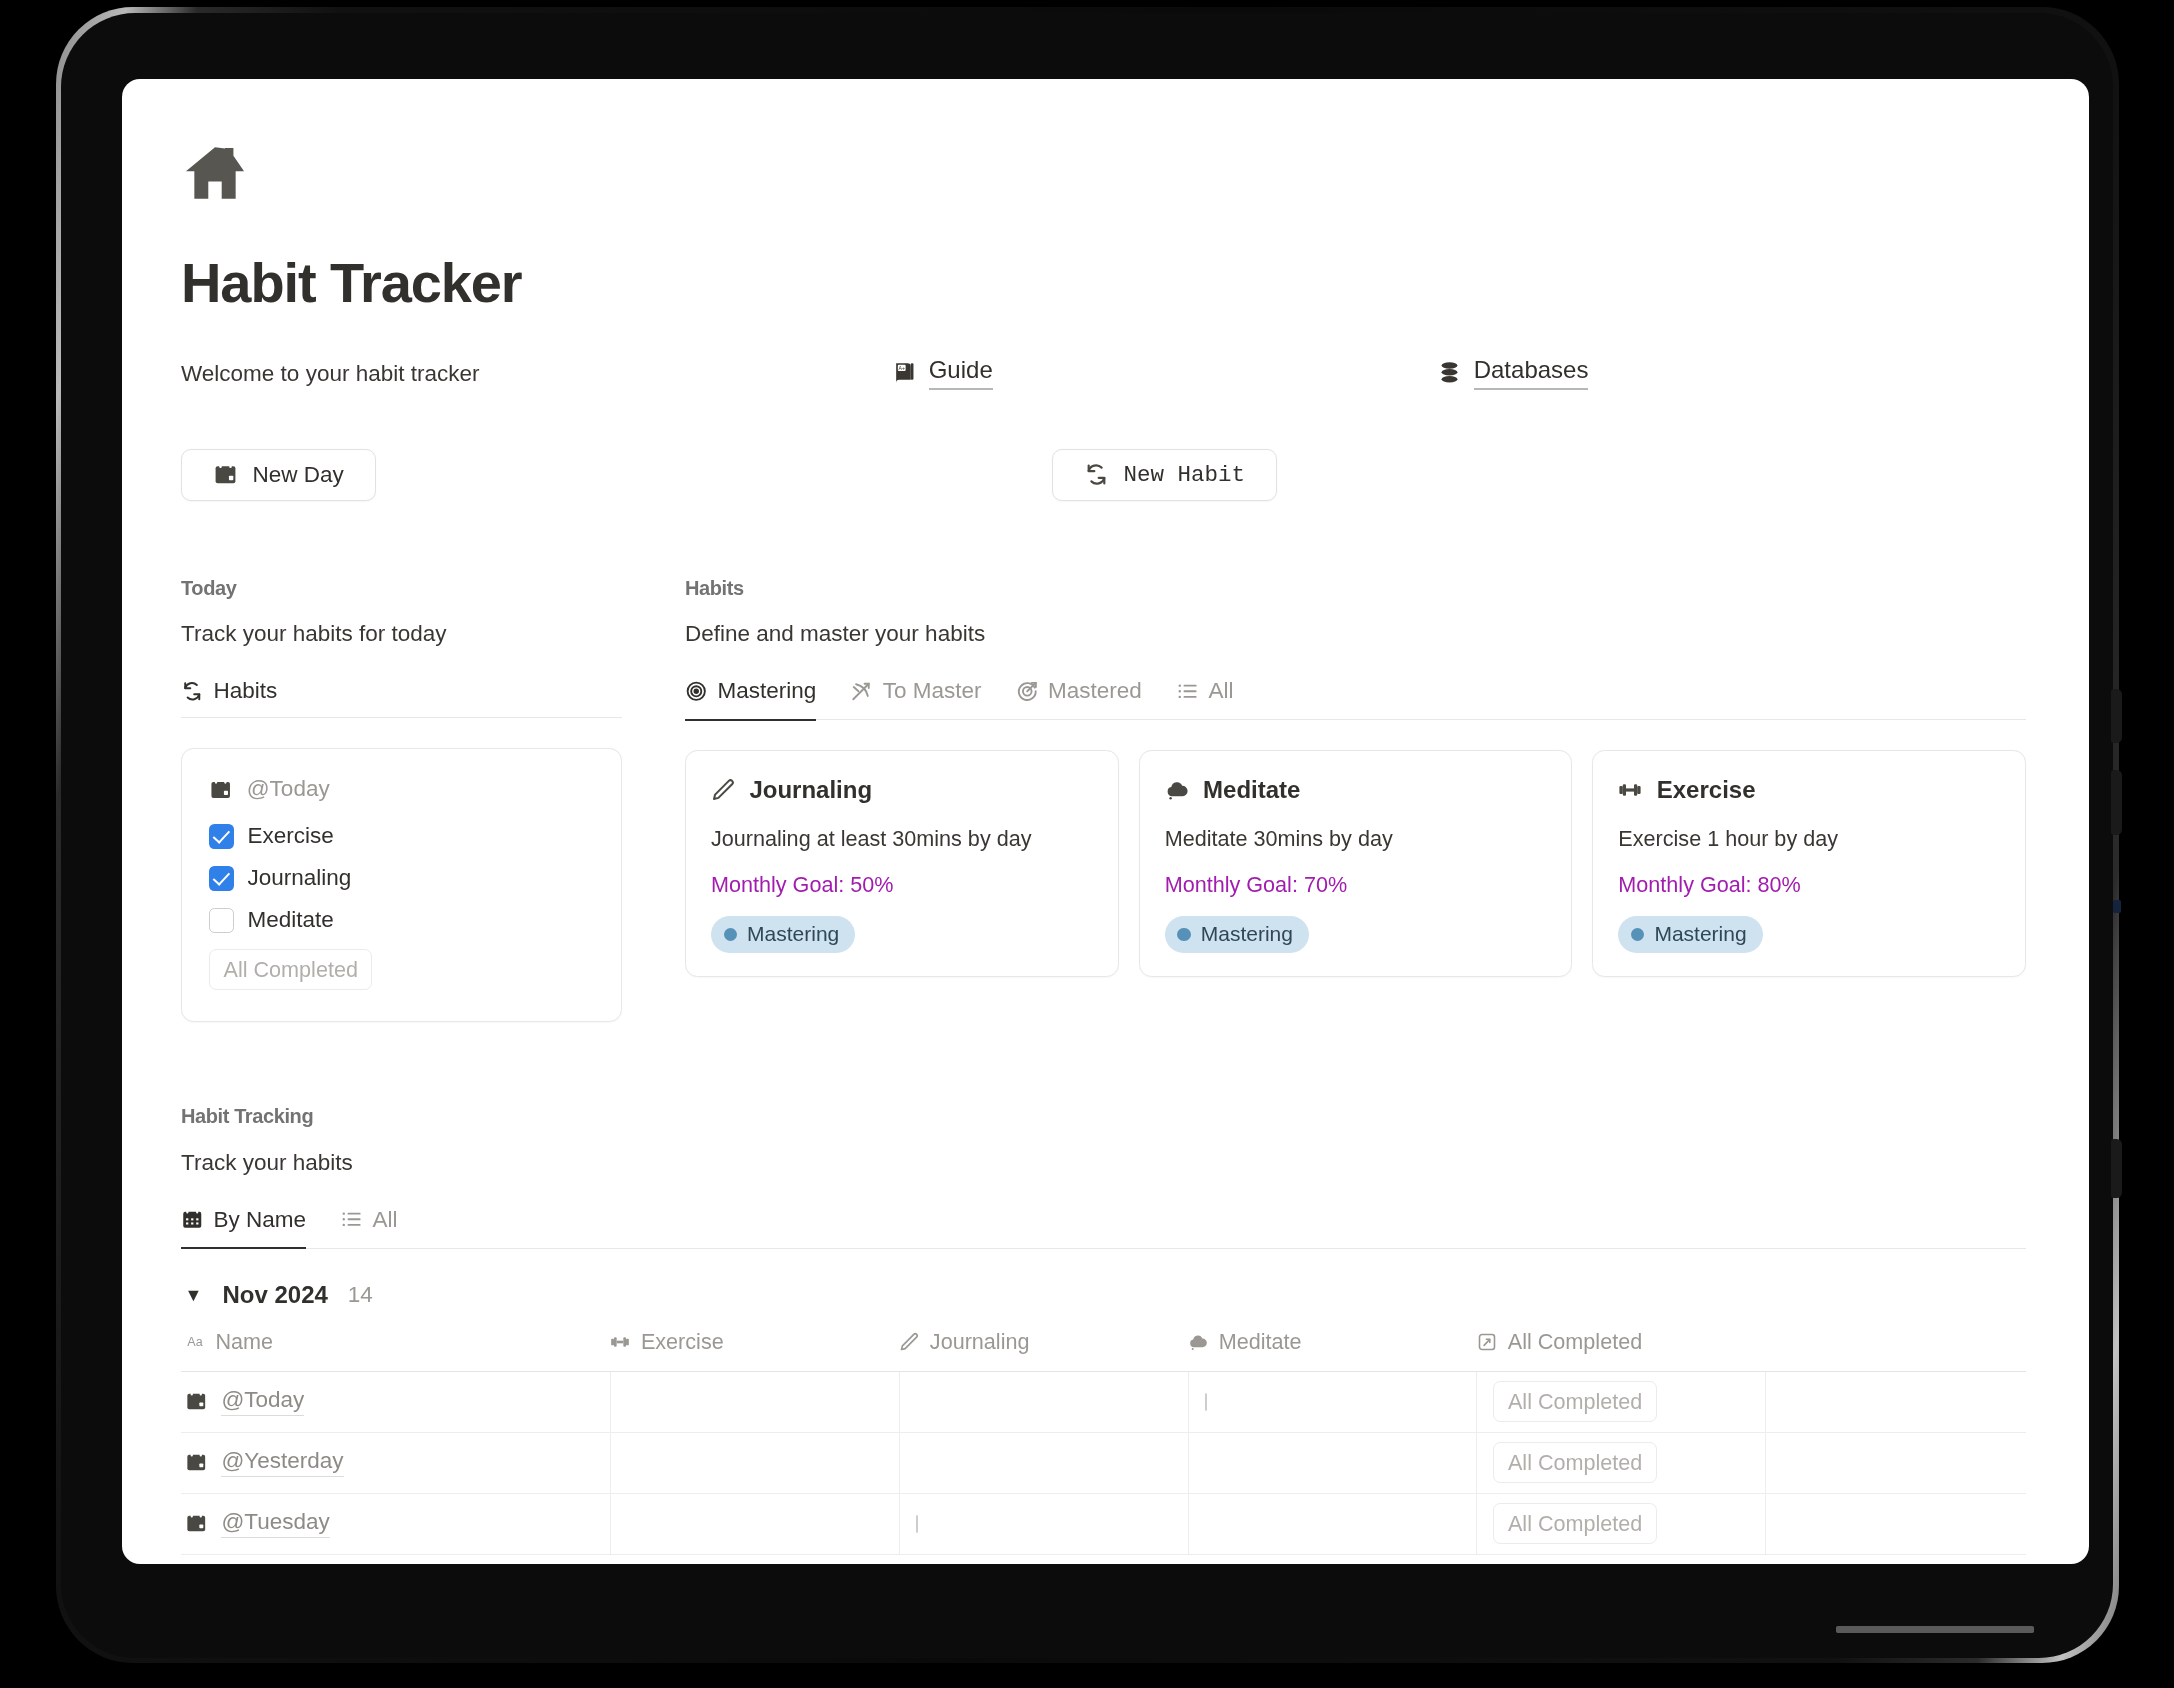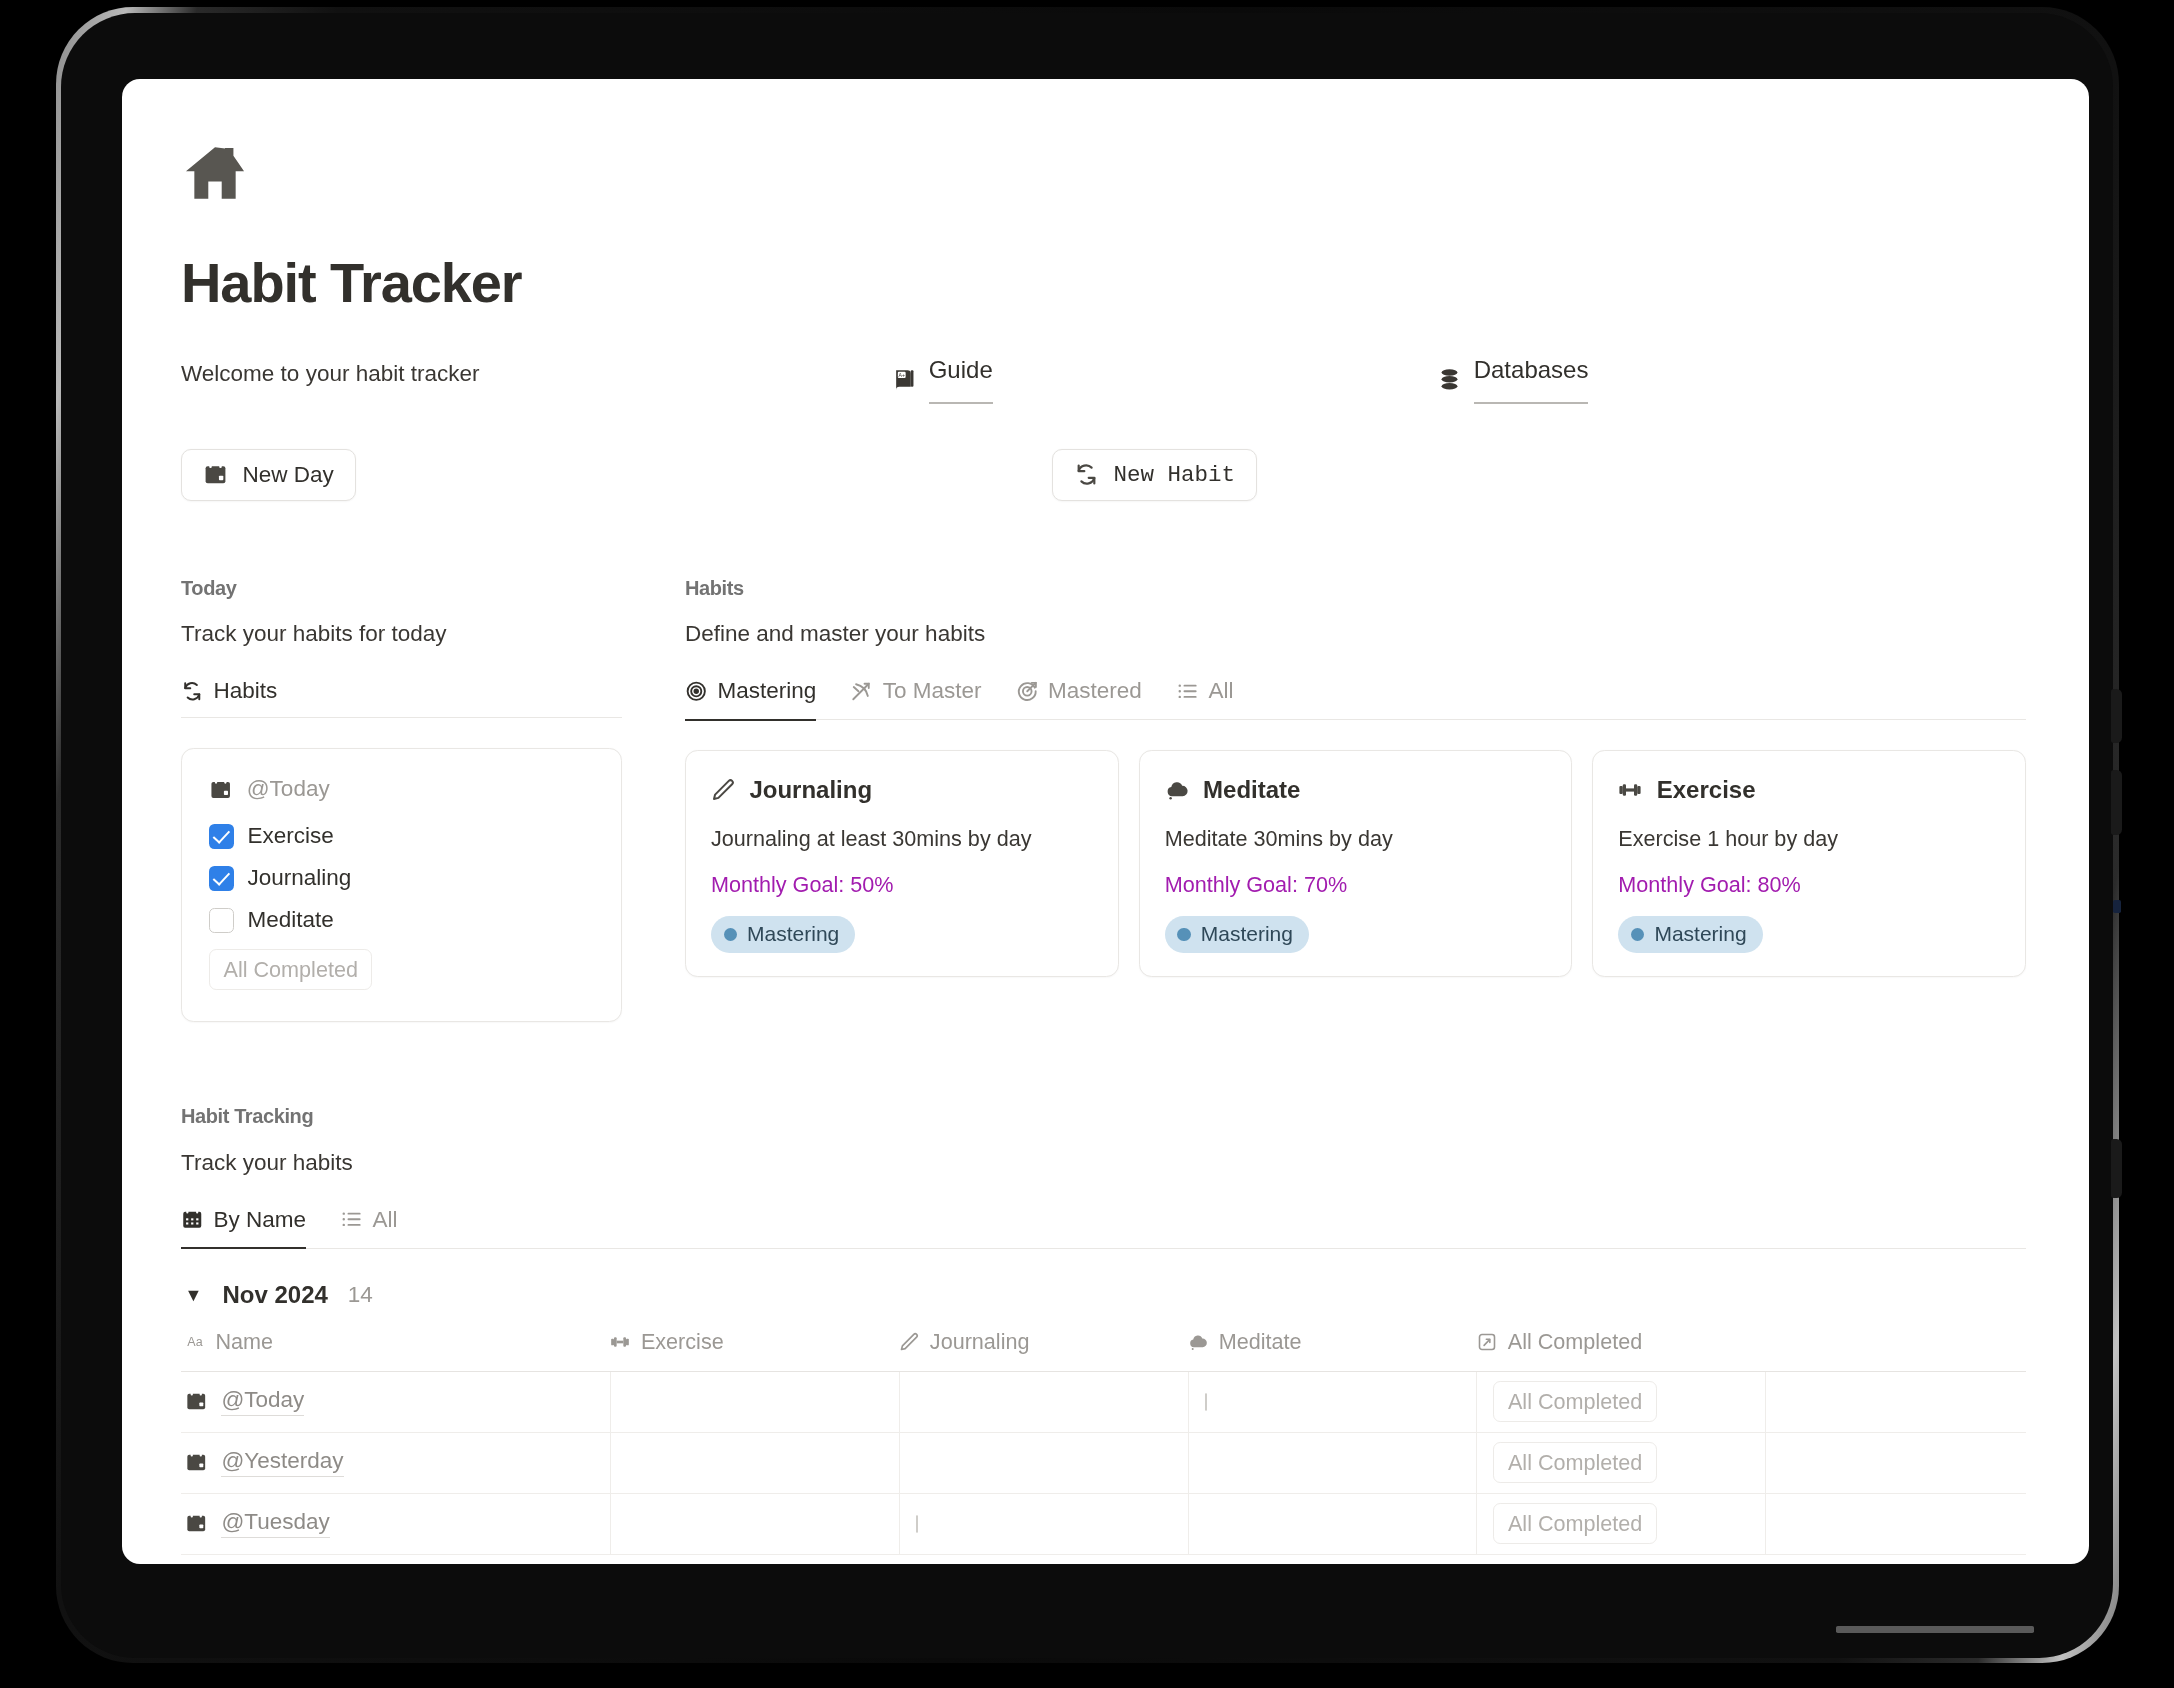--- a/index.html
+++ b/index.html
@@ -59,31 +59,31 @@
   .subrow {
     position: relative; height: 50px; margin-top: 43px;
   }
   .welcome-text { position:absolute; left:0; top:5.4px; font-size:22.5px; color:#3a3733; }
   .link-item {
     position: absolute; top: 0;
     display: flex; align-items: center; gap: 11.7px;
     font-size: 24px; color: #32302c;
   }
   .link-item .link-label {
-    border-bottom: 2.3px solid #b9b7b3; padding-bottom: 18px;
+    border-bottom: 2.3px solid #b9b7b3; padding-bottom: 4px;
   }
   #link-guide { left: 711px; }
   #link-databases { left: 1256px; }
 
   
   .btnrow { position: relative; height: 56px; margin-top: 43px; }
   .pill-button {
     position: absolute; top: 0;
     display: inline-flex; align-items: center; gap: 14.4px;
-    height: 52px; padding: 0 21px;
+    height: 52px; padding: 0 31px;
     border: 1.4px solid #e4e2df; border-radius: 10px;
     background: #fff; font-size: 22.5px; color: #32302c;
     box-shadow: 0 0.9px 1.8px rgba(0,0,0,.04);
     white-space: nowrap; cursor: pointer;
   }
   #btn-new-day { left: 0; }
   #btn-new-habit { left: 871px; font-family: Liberation Mono, monospace; }
 
   
   .cols { display: flex; margin-top: 72px; gap: 63px; }

